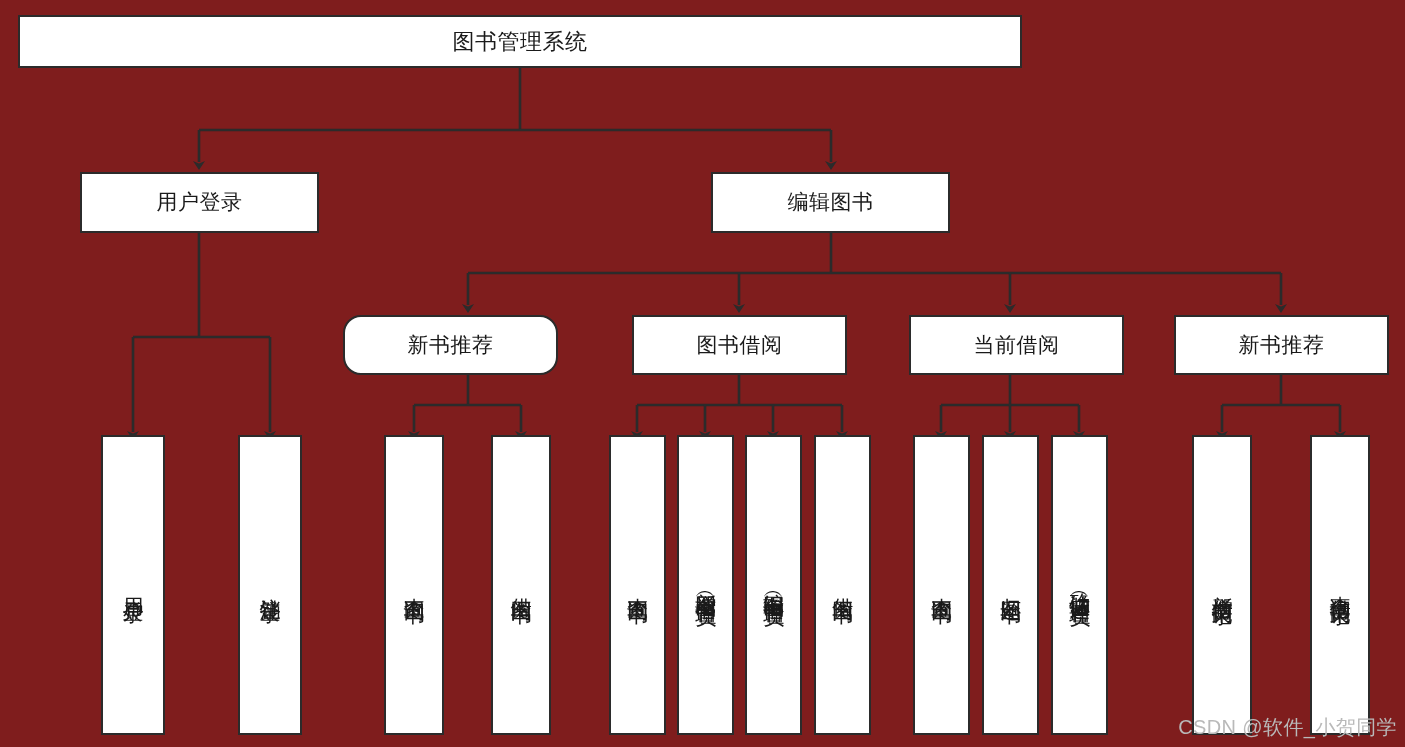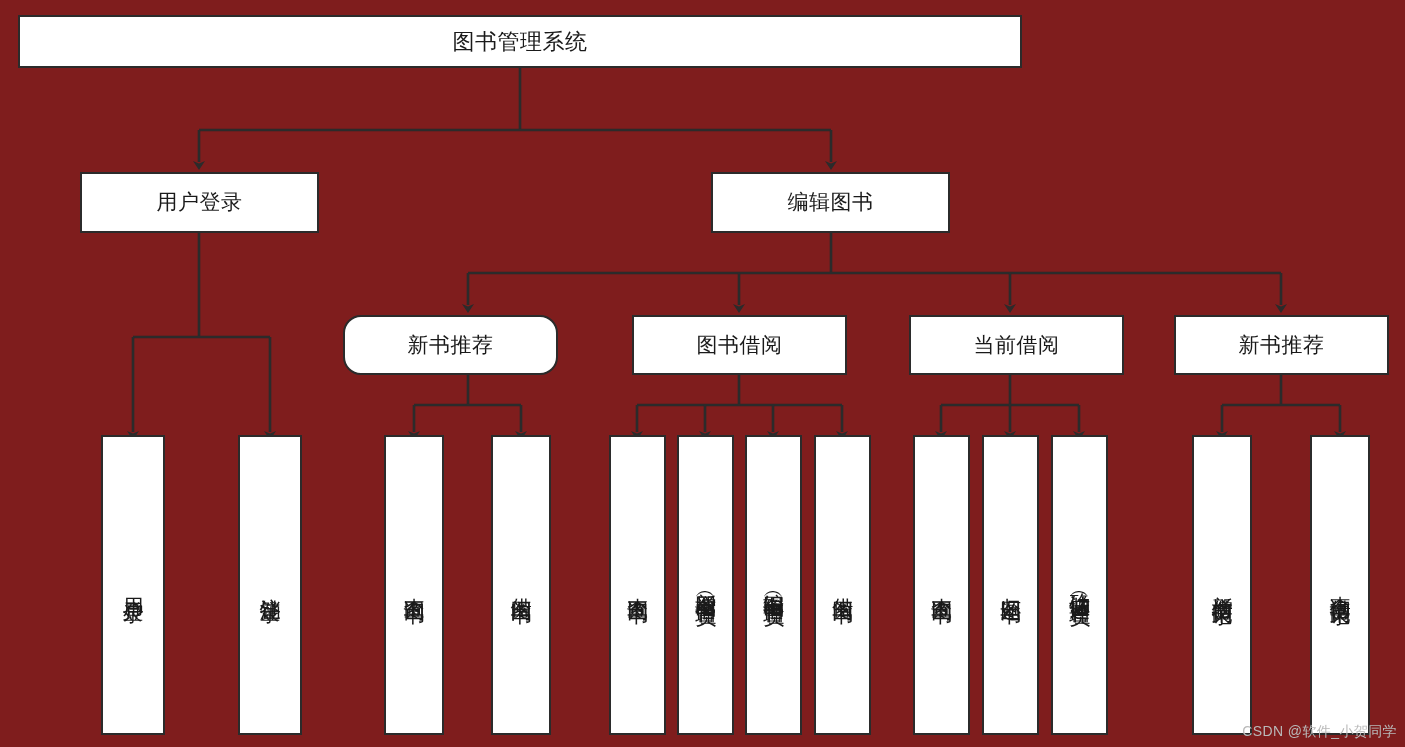--- a/index.html
+++ b/index.html
@@ -56,21 +56,21 @@
     padding: 6px 2px;
     white-space: nowrap;
   }
   .node .label {
     display: block;
   }
   .watermark {
     position: absolute;
     right: 8px;
     bottom: 6px;
-    font-size: 14px;
+    font-size: 20px;
     color: #b9b9b9;
     letter-spacing: 0.4px;
     z-index: 3;
     white-space: nowrap;
   }
 </style>
 </head>
 <body>
 
 <div id="diagram-canvas">

